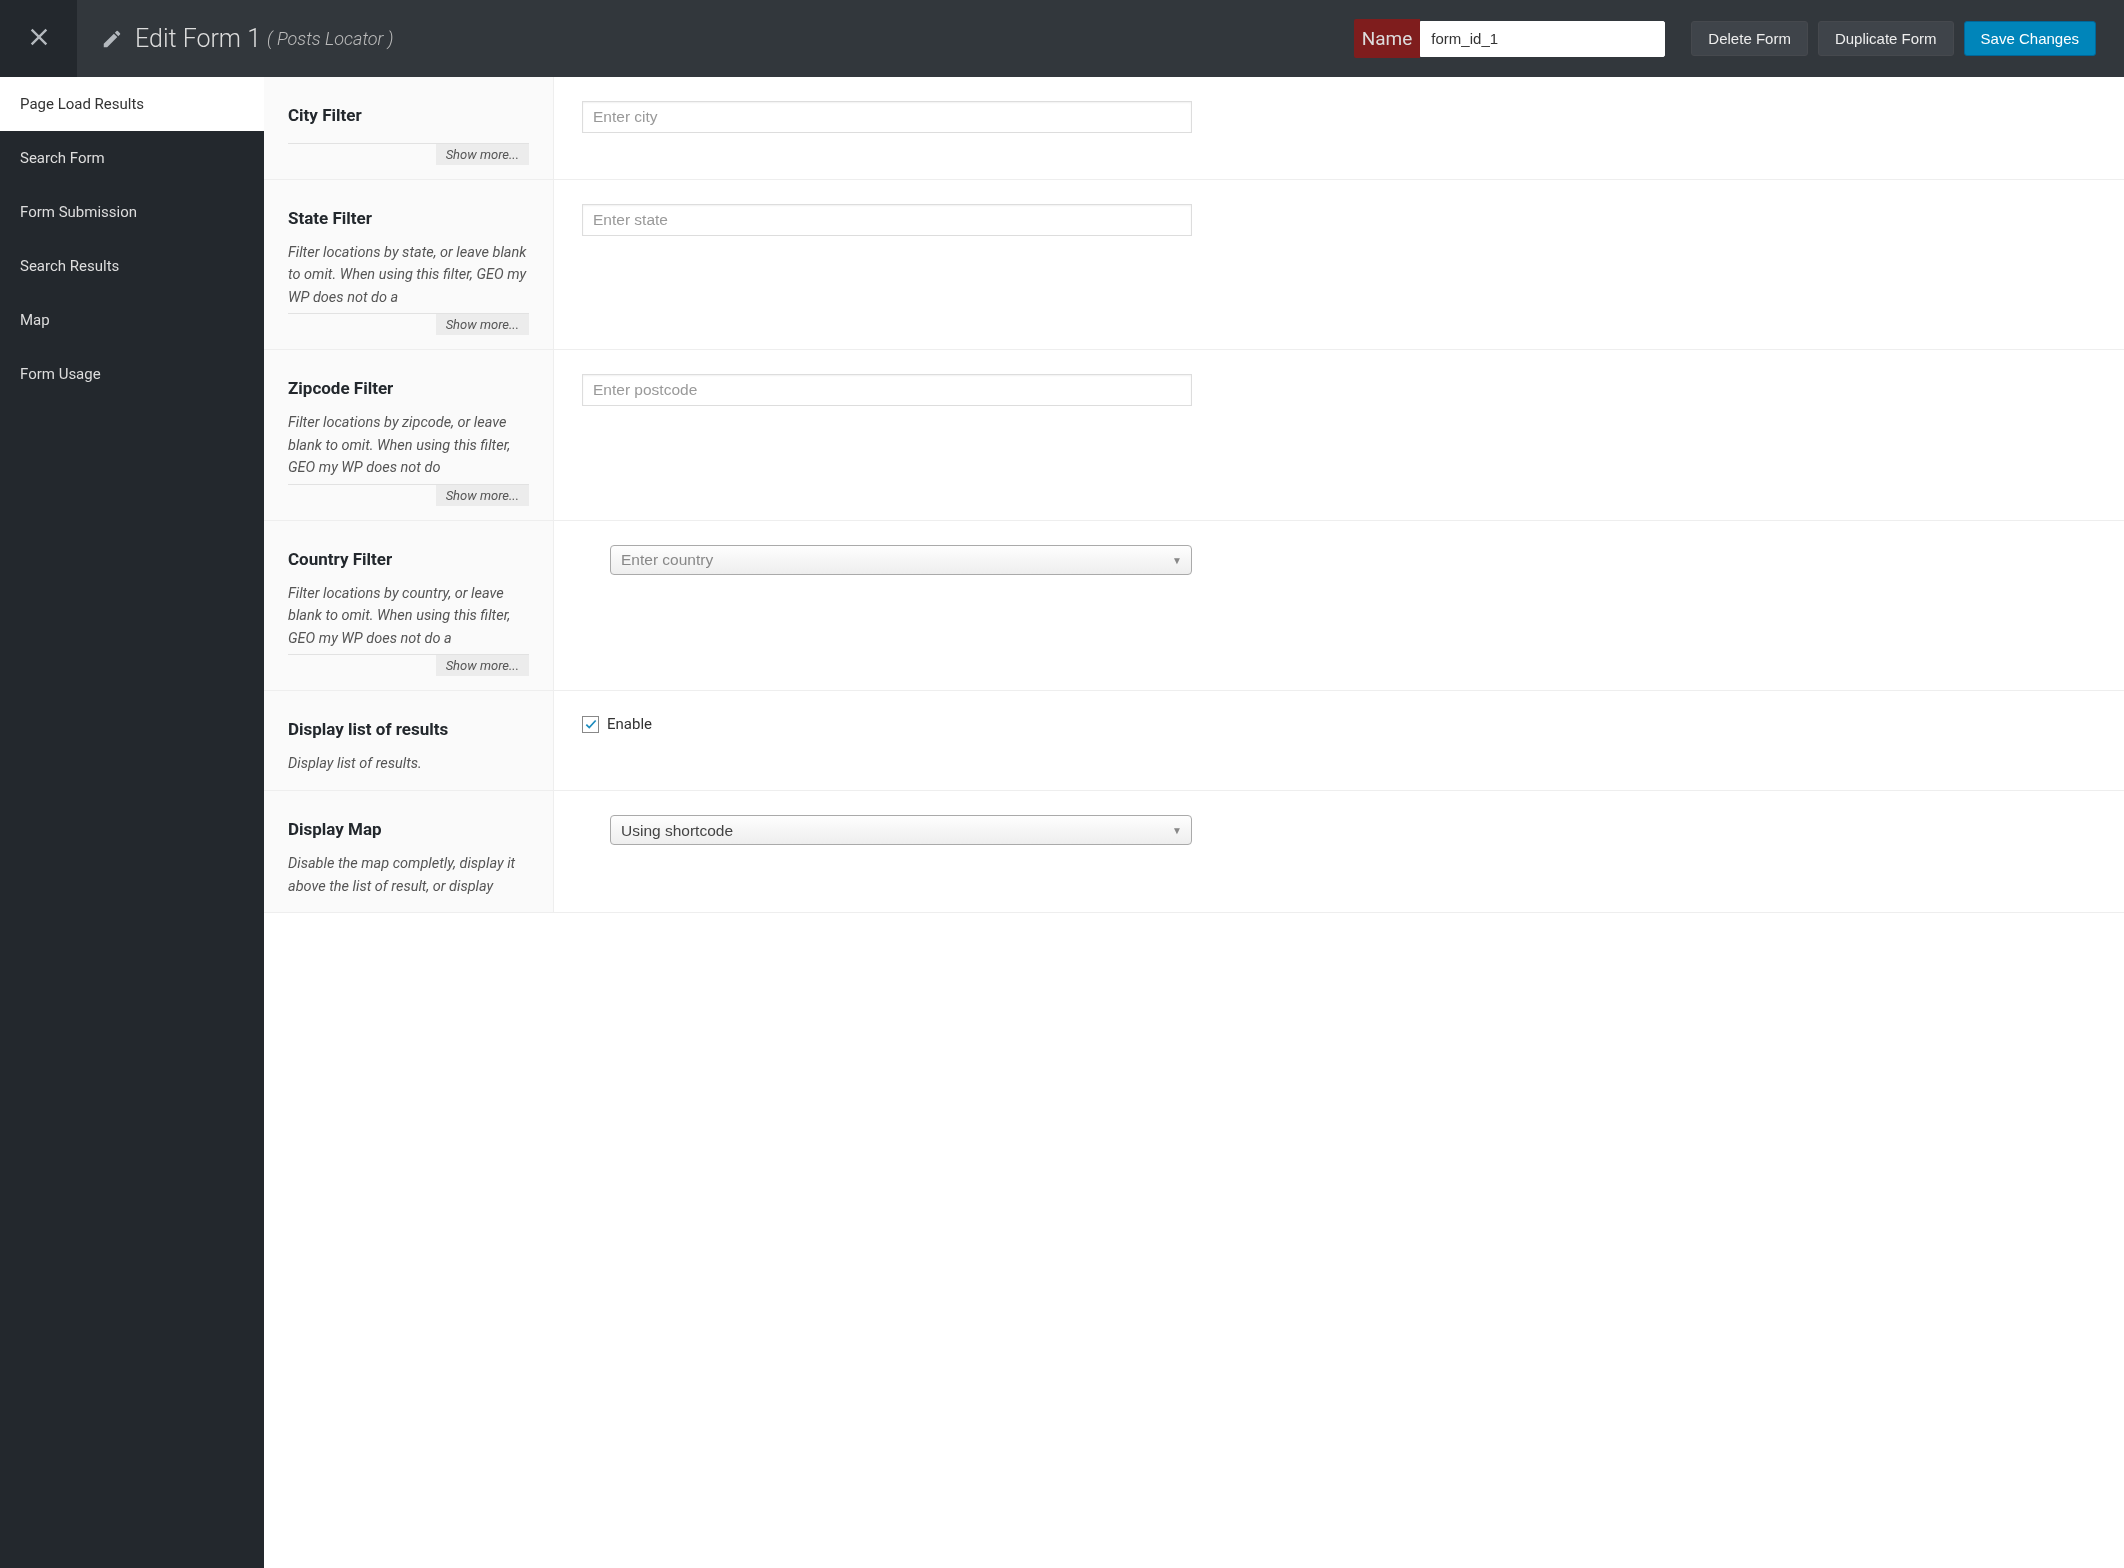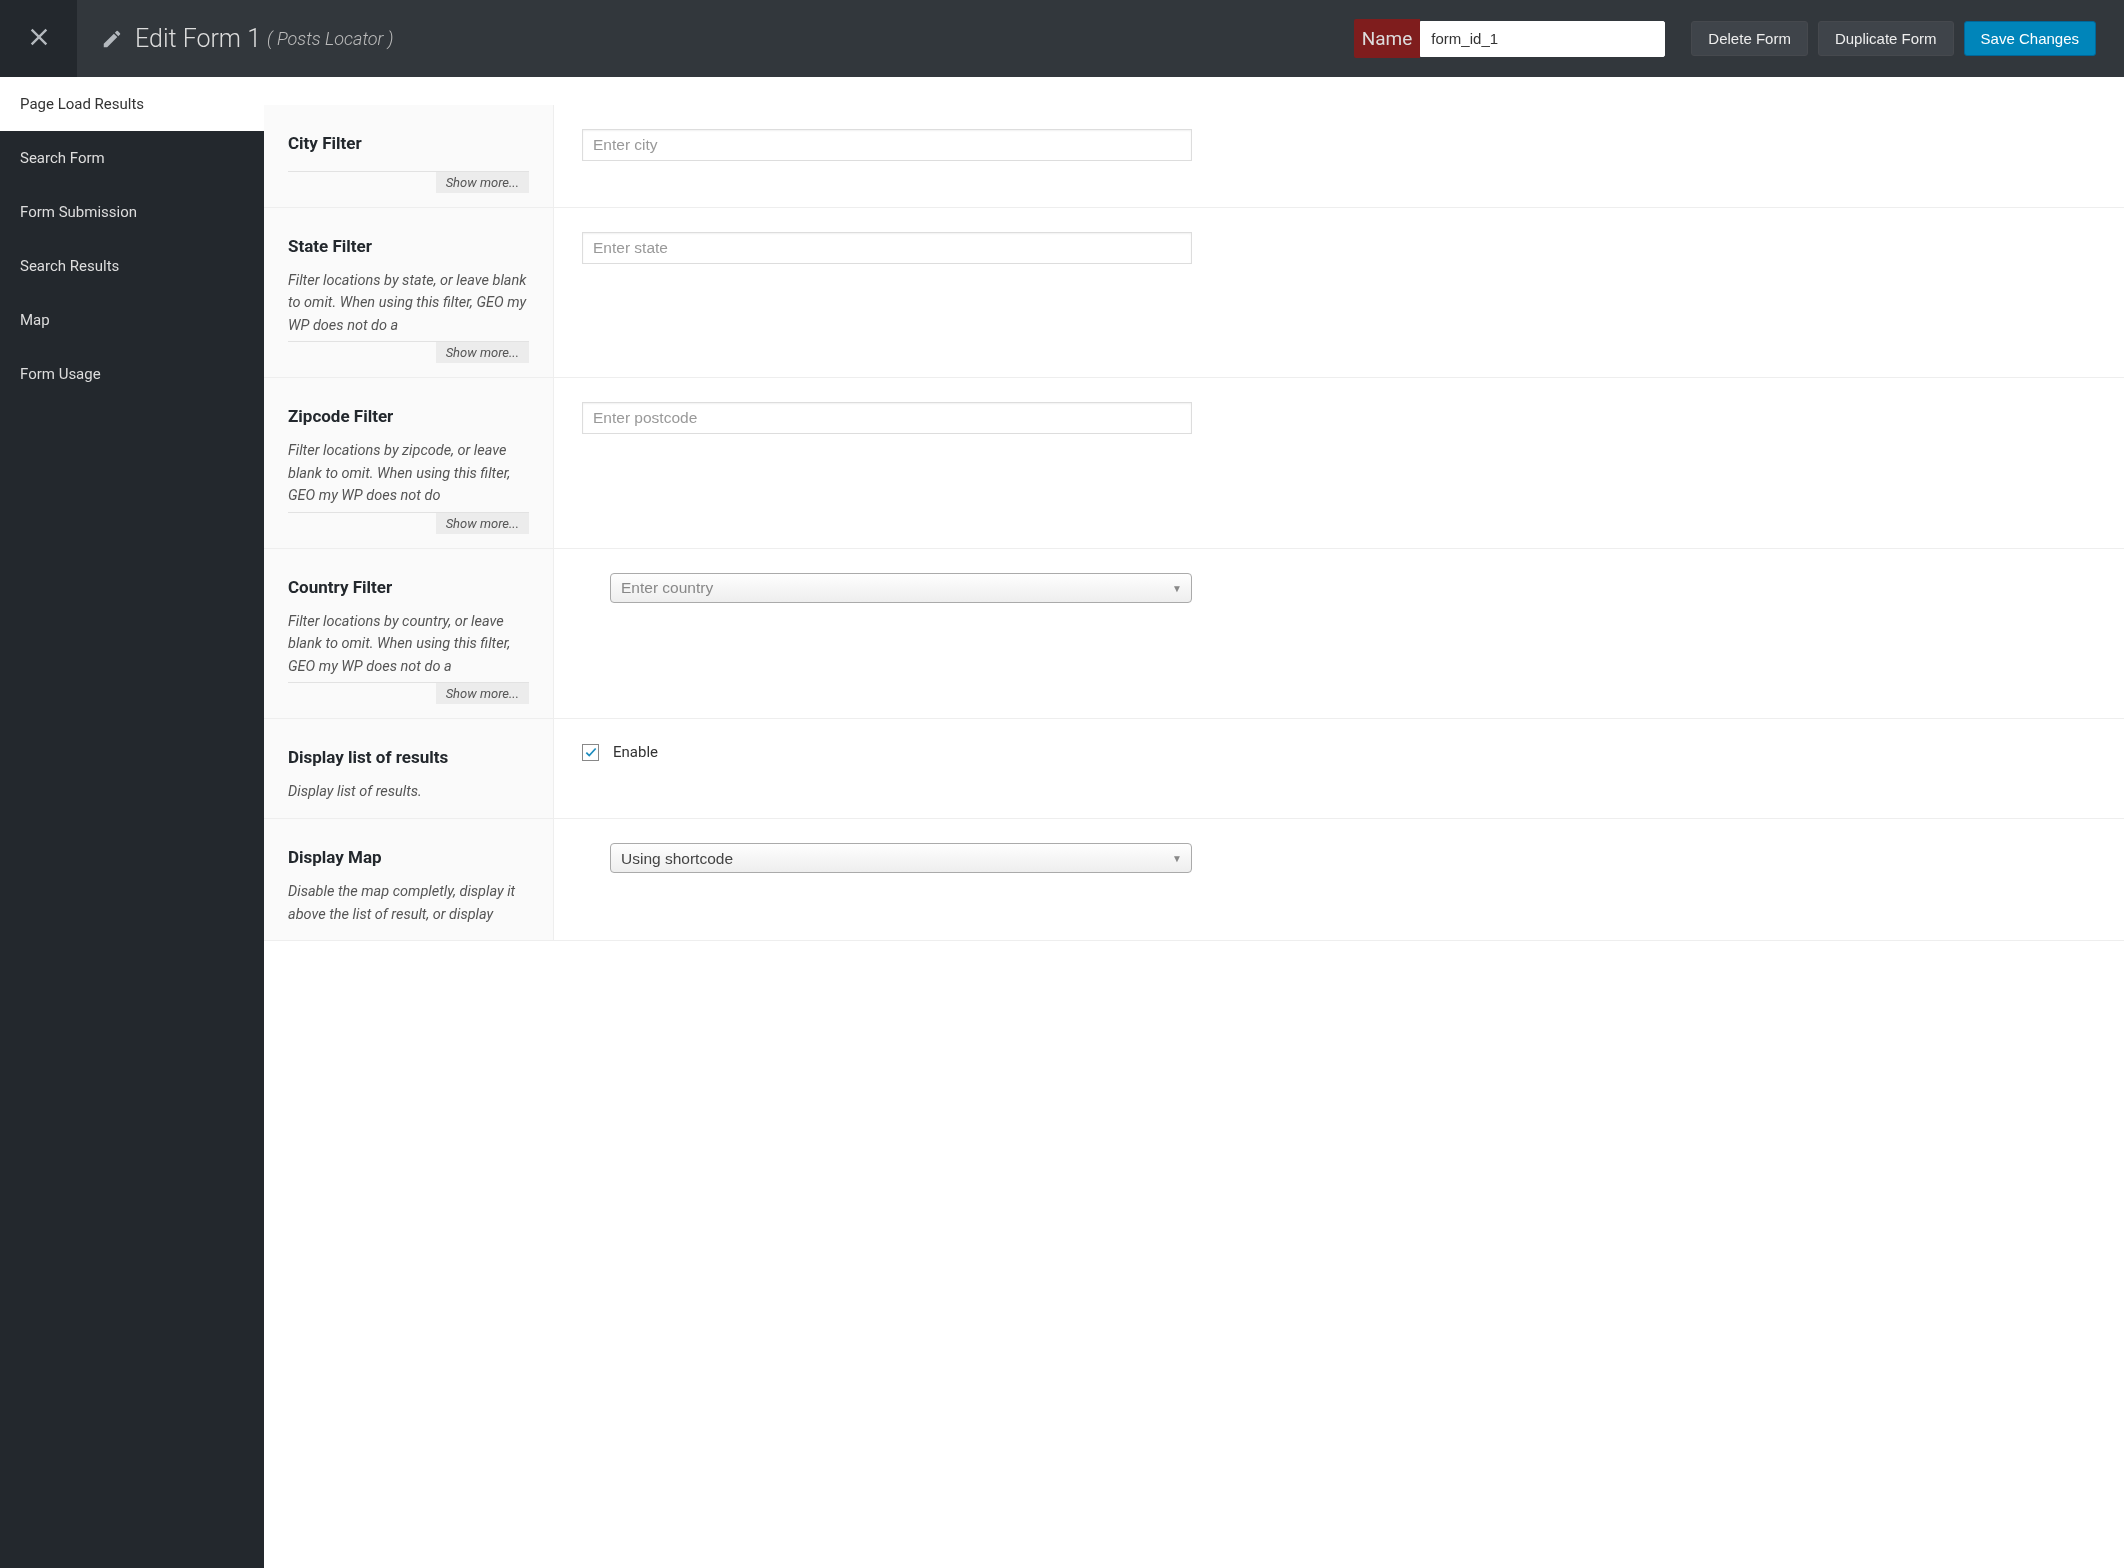--- a/index.html
+++ b/index.html
@@ -110,21 +110,20 @@
   .sidebar-item.active {
     background: #fff;
     color: #333;
   }
 
   
   .main {
     flex: 1;
     background: #fff;
     overflow-y: auto;
-    margin-top: 28px;
   }
   .setting-row {
     display: flex;
     border-bottom: 1px solid #eee;
     min-height: 100px;
   }
   .setting-left {
     width: 290px;
     border-right: 1px solid #eee;
     background: #fafafa;
@@ -200,21 +199,21 @@
     top: 50%;
     transform: translateY(-50%);
     pointer-events: none;
     color: #888;
     font-size: 10px;
   }
   .select.dark-text { color: #444; }
   .checkbox-row {
     display: flex;
     align-items: center;
-    gap: 14px;
+    gap: 8px;
   }
   .checkbox {
     width: 17px;
     height: 17px;
     border: 1px solid #888;
     display: inline-flex;
     align-items: center;
     justify-content: center;
   }
   .checkbox svg { width: 14px; height: 14px; stroke: #1e8cbe; stroke-width: 3; fill: none; }

